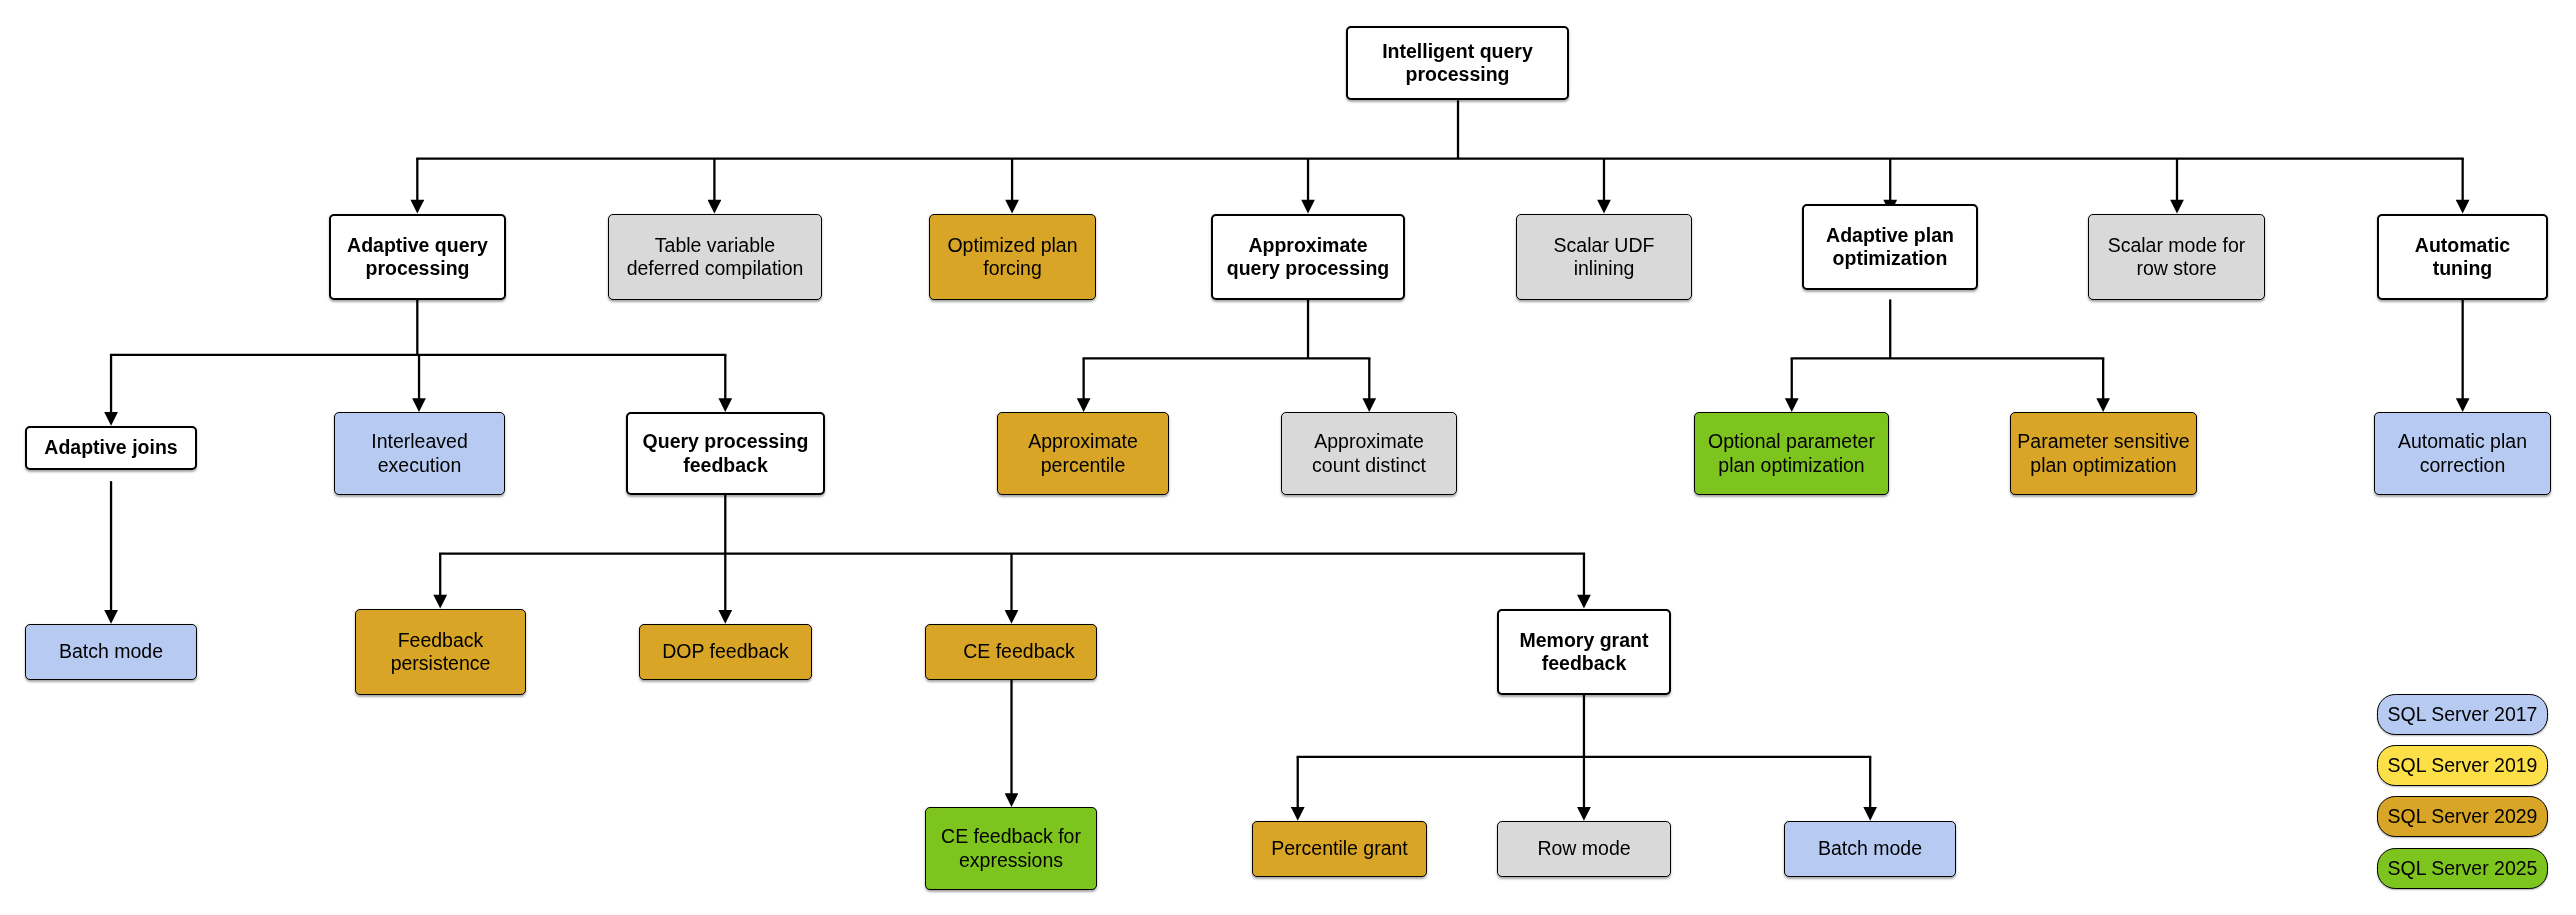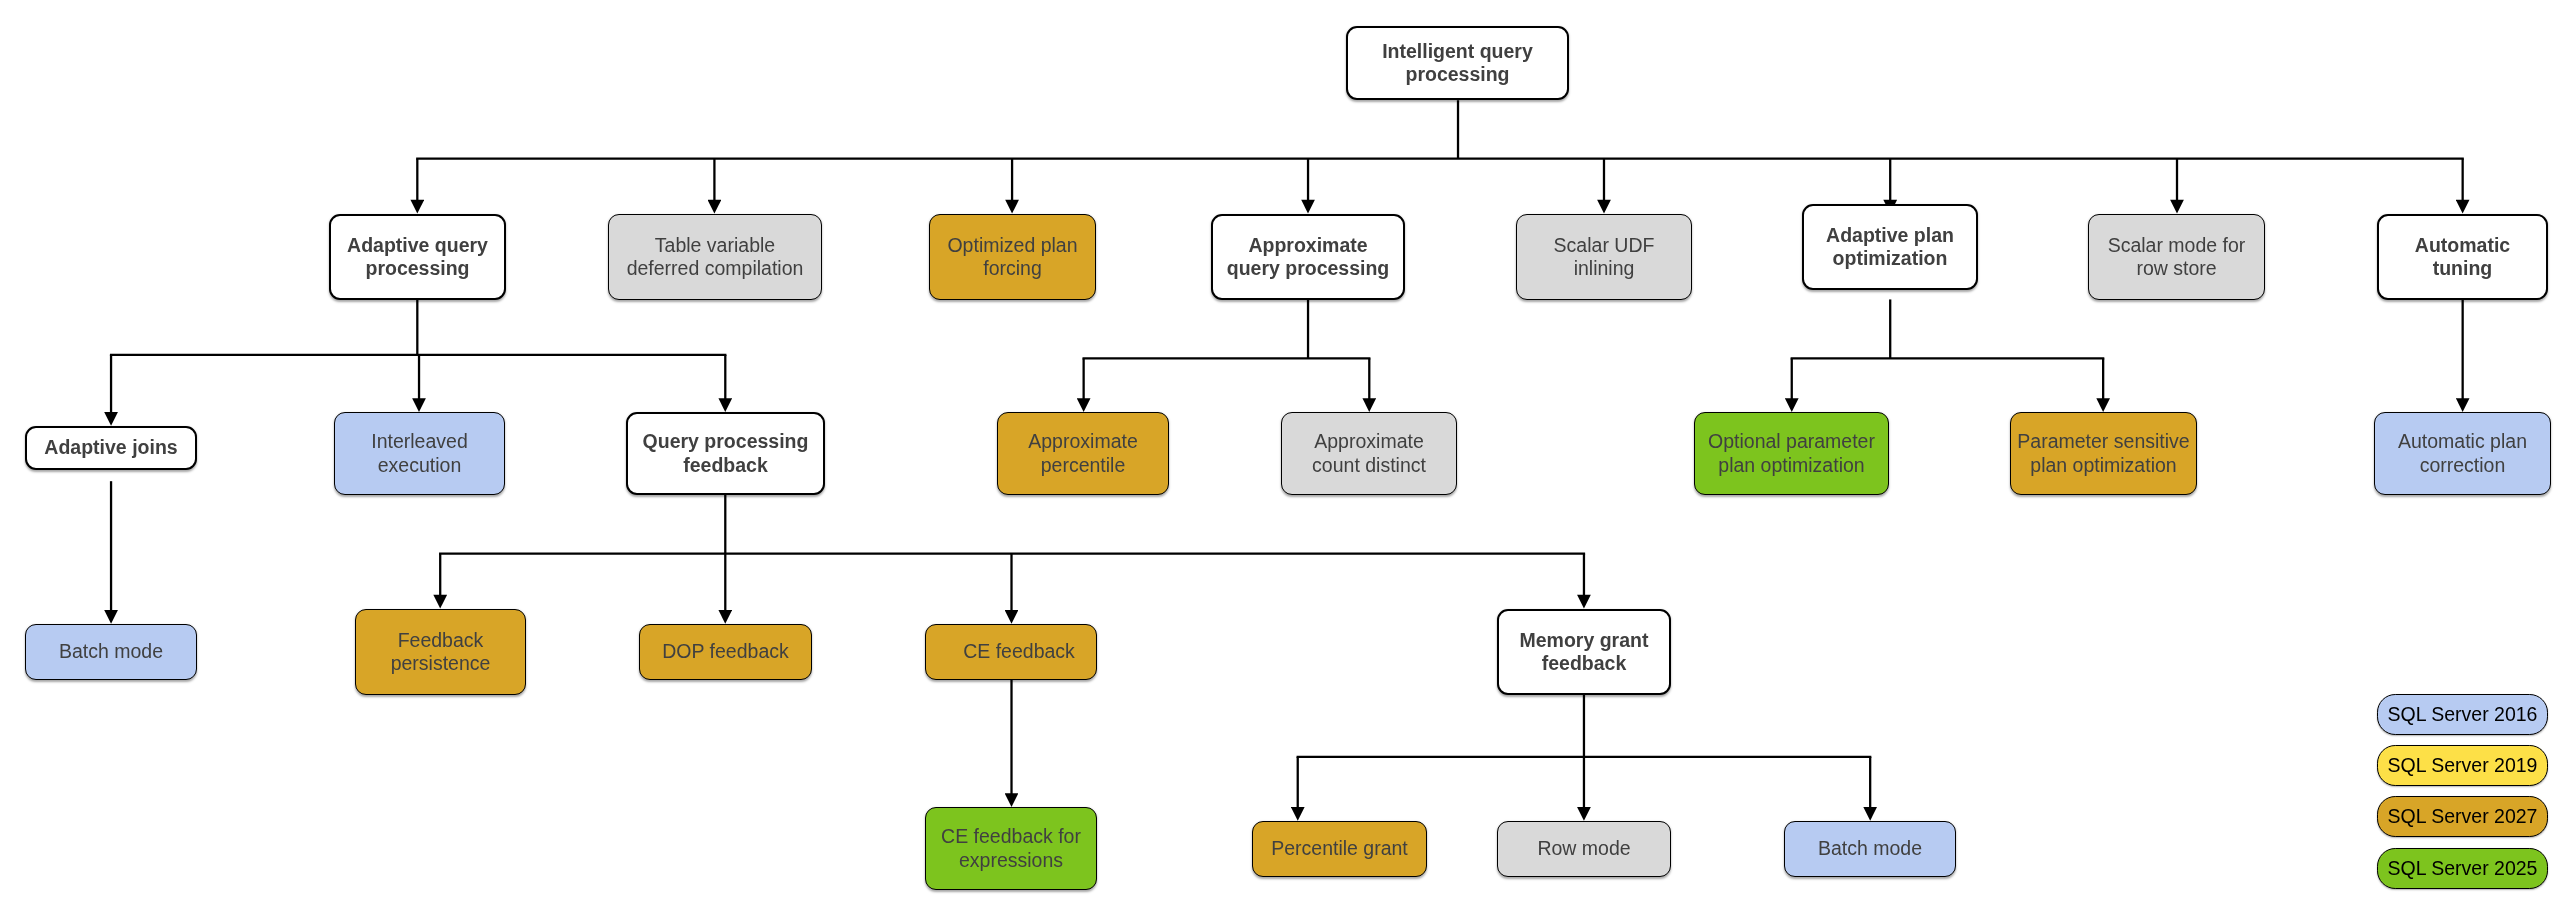--- a/index.html
+++ b/index.html
@@ -9,24 +9,24 @@
   .node {
     position: absolute;
     box-sizing: border-box;
     display: flex;
     align-items: center;
     justify-content: center;
     text-align: center;
     white-space: pre-line;
     font-size: 19.5px;
     line-height: 23.5px;
-    color: #404040;
+    color: #000000;
     background: #fff;
     border: 1.7px solid #000;
-    border-radius: 11px;
+    border-radius: 5px;
     box-shadow: 0 1.7px 2.3px rgba(0,0,0,0.35);
   }
   .node.bold { font-weight: 700; border-width: 2.3px; }
   .legend-item {
     position: absolute;
     box-sizing: border-box;
     display: flex;
     align-items: center;
     justify-content: center;
     font-size: 19.5px;
@@ -127,19 +127,19 @@
       <div class="node" style="left: 925px; top: 624px; width: 172px; height: 56px; background: rgb(216, 165, 39); padding-left: 16px;">CE feedback</div>
       <div class="node bold" style="left: 1497px; top: 609px; width: 174px; height: 86px; background: rgb(255, 255, 255);">Memory grant
 feedback</div>
       <div class="node" style="left: 925px; top: 807px; width: 172px; height: 83px; background: rgb(125, 196, 30);">CE feedback for
 expressions</div>
       <div class="node" style="left: 1210px; top: 821px; width: 175px; height: 56px; background: rgb(216, 165, 39); margin-left: 42px;">Percentile grant</div>
       <div class="node" style="left: 1497px; top: 821px; width: 174px; height: 56px; background: rgb(217, 217, 217);">Row mode</div>
       <div class="node" style="left: 1784px; top: 821px; width: 172px; height: 56px; background: rgb(183, 203, 242);">Batch mode</div>
     </div>
   <div id="legend-layer">
-      <div class="legend-item" style="left: 2377px; top: 694px; width: 171px; height: 41px; background: rgb(183, 203, 242);">SQL Server 2016</div>
+      <div class="legend-item" style="left: 2377px; top: 694px; width: 171px; height: 41px; background: rgb(183, 203, 242);">SQL Server 2017</div>
       <div class="legend-item" style="left: 2377px; top: 745px; width: 171px; height: 41px; background: #fde047;">SQL Server 2019</div>
-      <div class="legend-item" style="left: 2377px; top: 796px; width: 171px; height: 41px; background: rgb(216, 165, 39);">SQL Server 2027</div>
+      <div class="legend-item" style="left: 2377px; top: 796px; width: 171px; height: 41px; background: rgb(216, 165, 39);">SQL Server 2029</div>
       <div class="legend-item" style="left: 2377px; top: 848px; width: 171px; height: 41px; background: rgb(125, 196, 30);">SQL Server 2025</div>
     </div>
 </div>
 
 
 </body></html>

